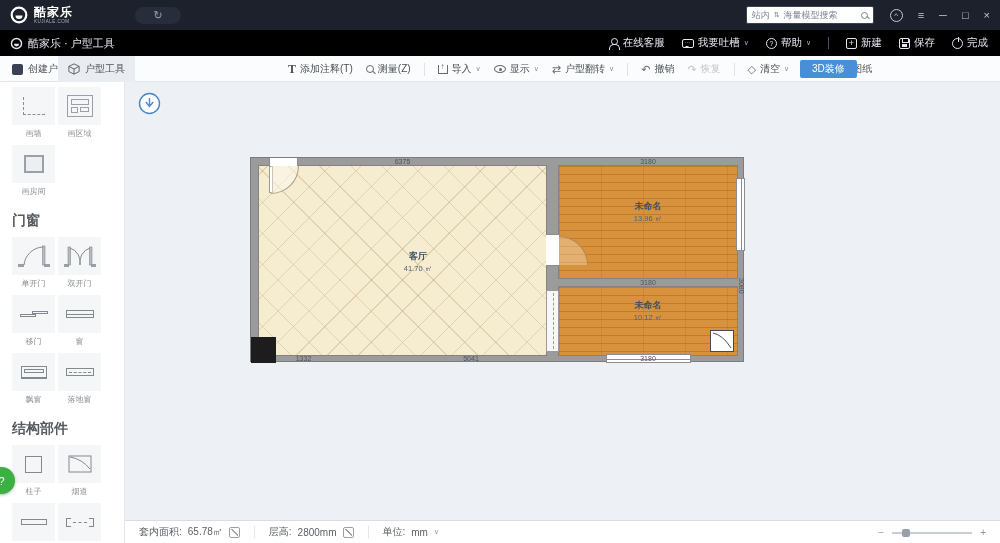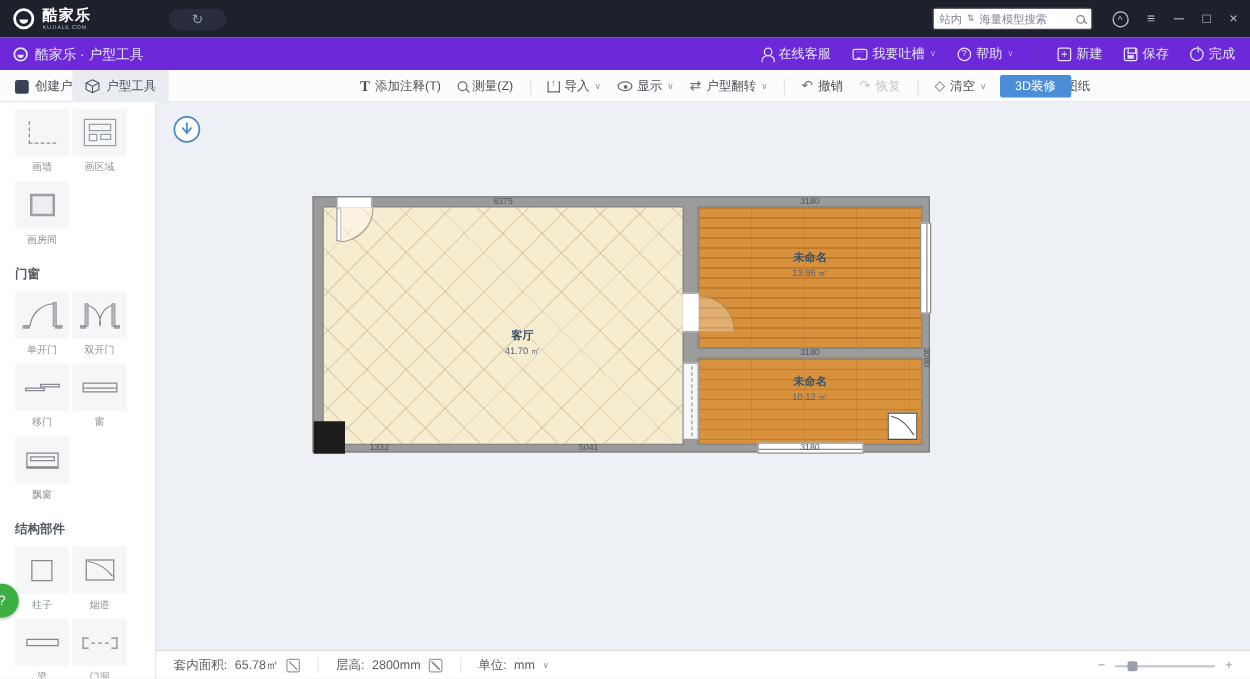--- a/index.html
+++ b/index.html
@@ -16,21 +16,21 @@
   .brand-sub { font-size:4.5px; color:#aeb4c0; letter-spacing:.5px; margin-top:2px; }
   .nav-box { margin-left:62px; width:46px; height:17px; background:#272d3a; border-radius:9px; display:flex; align-items:center; justify-content:space-around; color:#9aa1af; font-size:11px; }
   .nav-box .dim { color:#555c6a; }
   #search-box { margin-left:auto; width:128px; height:18px; background:#ffffff; border:1px solid #3a4150; border-radius:2px; display:flex; align-items:center; padding:0 5px; gap:4px; color:#7d8493; font-size:9px; }
   .mag { width:7px; height:7px; border:1.3px solid #7d8493; border-radius:50%; position:relative; flex:none; }
   .mag::after { content:""; position:absolute; width:4px; height:1.3px; background:#7d8493; right:-3px; bottom:-1px; transform:rotate(45deg); }
   #win-icons { display:flex; align-items:center; gap:15px; padding:0 10px 0 16px; color:#c3c8d2; font-size:11px; }
   .ci { display:inline-flex; align-items:center; justify-content:center; border:1px solid currentColor; width:13px; height:13px; border-radius:50%; font-size:8px; }
 
   
-  #menubar { left:0; top:30px; width:1000px; height:26px; background:#6d28d9; display:flex; align-items:center; color:#e2e6ef; }
+  #menubar { left:0; top:30px; width:1000px; height:26px; background:#000000; display:flex; align-items:center; color:#e2e6ef; }
   #app-title { display:flex; align-items:center; gap:5px; padding-left:10px; font-size:11px; }
   #menu-right { margin-left:auto; display:flex; align-items:center; gap:17px; padding-right:12px; font-size:10.5px; }
   .menu-item { display:flex; align-items:center; gap:4px; cursor:pointer; }
   .caret { font-size:7px; color:#aab0bf; }
   .vdiv { width:1px; height:12px; background:#4a5166; }
   
   .i-person { position:relative; width:11px; height:11px; }
   .i-person::before { content:""; position:absolute; left:3px; top:0; width:5px; height:5px; border:1px solid #e2e6ef; border-radius:50%; }
   .i-person::after { content:""; position:absolute; left:1px; top:6px; width:9px; height:5px; border:1px solid #e2e6ef; border-bottom:none; border-radius:5px 5px 0 0; }
   .i-bubble { position:relative; width:12px; height:9px; border:1px solid #e2e6ef; border-radius:2px; font-size:6px; line-height:5px; text-align:center; color:#e2e6ef; }
@@ -59,21 +59,21 @@
   .i-tray { position:relative; width:10px; height:9px; border:1px solid #666c74; border-top:none; text-align:center; font-size:8px; line-height:3px; color:#666c74; }
   .i-eye { position:relative; width:12px; height:8px; border:1px solid #666c74; border-radius:50%; }
   .i-eye::after { content:""; position:absolute; left:4px; top:2px; width:3px; height:3px; background:#666c74; border-radius:50%; }
   .i-map { position:relative; width:12px; height:9px; border:1px solid #666c74; }
   .i-map::after { content:""; position:absolute; left:5px; top:0; width:1px; height:100%; background:#666c74; }
   .serif-t { font-family:"Liberation Serif","DejaVu Serif",serif; font-size:12px; font-weight:bold; color:#4b5056; line-height:1; }
   #cta-3d { position:absolute; left:800px; top:4px; height:18px; padding:0 12px; background:#4a8ed8; color:#fff; font-size:10px; border:none; border-radius:2px; display:flex; align-items:center; cursor:pointer; }
 
   
   #sidebar { left:0; top:82px; width:125px; height:461px; background:#fff; border-right:1px solid #e2e5e9; overflow:hidden; }
-  .sec-title { font-size:10px; font-weight:bold; color:#555a60; padding:10px 12px 2px; }
+  .sec-title { font-size:14px; font-weight:bold; color:#555a60; padding:10px 12px 2px; }
   .tiles { display:flex; flex-wrap:wrap; gap:6px 3px; padding:5px 12px; }
   .tile { width:43px; cursor:pointer; }
   .thumb { width:43px; height:38px; background:#f4f6f8; display:flex; align-items:center; justify-content:center; }
   .tile-label { display:block; text-align:center; font-size:8px; color:#8b9097; margin-top:3px; }
   
   .art-wall { width:22px; height:18px; border-left:1px dashed #8a8f96; border-bottom:1px dashed #8a8f96; }
   .art-room { width:20px; height:18px; border:2px solid #9aa0a6; background:#eceef1; }
   .art-area { position:relative; width:26px; height:22px; border:1px solid #9aa0a6; }
   .art-area i { position:absolute; border:1px solid #9aa0a6; }
   .art-bar { border:1px solid #84898f; }
@@ -329,20 +329,28 @@
         <span class="tile-label">窗</span>
       </div>
       <div class="tile">
         <div class="thumb">
           <div class="art-bar" style="width:26px;height:13px;border-bottom-width:2px;position:relative;">
             <div style="position:absolute;left:2px;right:2px;top:2px;height:4px;border:1px solid #84898f;"></div>
           </div>
         </div>
         <span class="tile-label">飘窗</span>
       </div>
+      <div class="tile">
+        <div class="thumb">
+          <div class="art-bar" style="width:28px;height:8px;position:relative;">
+            <div style="position:absolute;left:2px;right:2px;top:50%;border-top:1px dashed #84898f;"></div>
+          </div>
+        </div>
+        <span class="tile-label">落地窗</span>
+      </div>
     </div>
 
     <div class="sec-title">结构部件</div>
     <div class="tiles">
       <div class="tile">
         <div class="thumb">
             <div class="art-bar" style="width:17px;height:17px;border-width:1.5px;"></div>
           </div>
         <span class="tile-label">柱子</span>
       </div>
@@ -398,21 +406,21 @@
       <div class="window" id="win-right" style="left:485px;top:20px;width:9px;height:73px;"></div>
       <div class="window" id="win-bottom" style="left:355px;top:196px;width:85px;height:9px;"></div>
 
       <div id="pillar"></div>
       <div id="flue">
         <svg width="22" height="20" viewBox="0 0 22 20">
             <path d="M2 2 Q12 4 20 17" fill="none" stroke="#555" stroke-width="1"></path>
           </svg>
       </div>
 
-      <div class="room-label" style="left:8px;top:104px;width:318px;">
+      <div class="room-label" style="left:8px;top:92px;width:318px;">
         <span class="room-name">客厅</span>
         <span class="room-area">41.70 ㎡</span>
       </div>
       <div class="room-label" style="left:308px;top:42px;width:178px;">
         <span class="room-name">未命名</span>
         <span class="room-area">13.96 ㎡</span>
       </div>
       <div class="room-label" style="left:308px;top:141px;width:178px;">
         <span class="room-name">未命名</span>
         <span class="room-area">10.12 ㎡</span>

